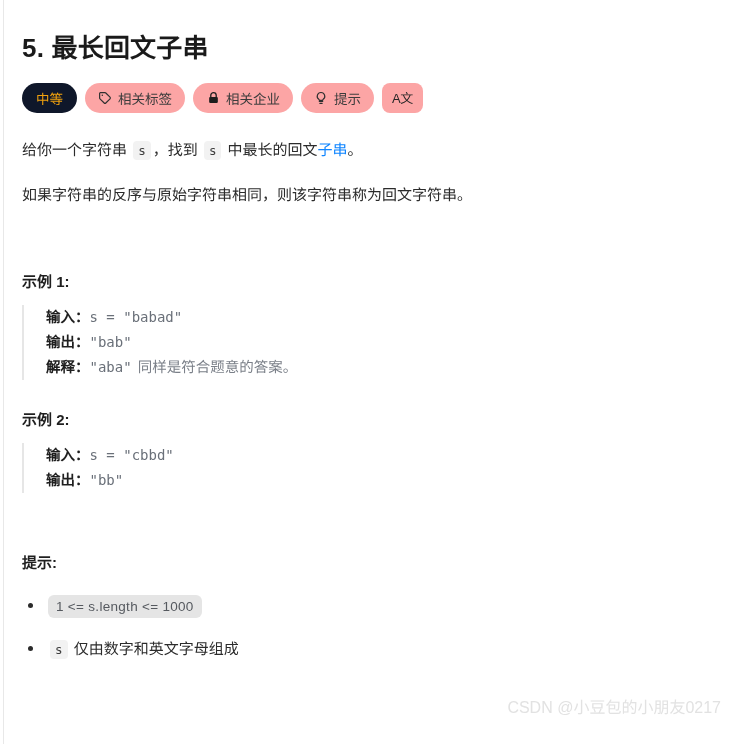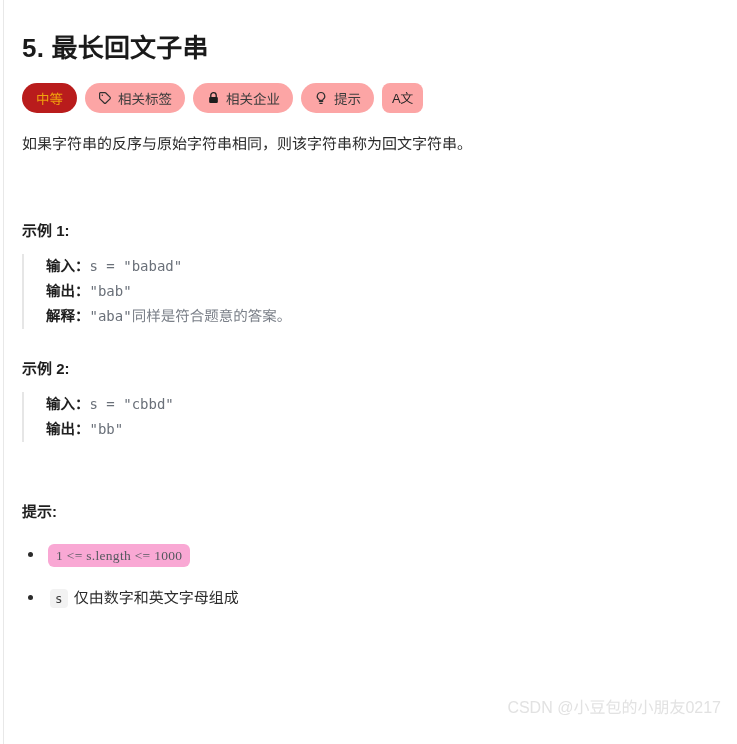--- a/index.html
+++ b/index.html
@@ -60,21 +60,21 @@
     border-radius: 15px;
     background: #fca5a5;
     font-size: 13.5px;
     color: #3c3c3c;
     white-space: nowrap;
     cursor: pointer;
     user-select: none;
   }
   .pill.difficulty {
     color: #f0a10e;
-    background: #b91c1c;
+    background: #0f172a;
     font-weight: normal;
     padding: 0 14px;
   }
   .pill.square {
     padding: 0 10px;
     border-radius: 8px;
     font-size: 14px;
   }
   .pill .ic {
     display: inline-flex;
@@ -145,20 +145,21 @@
     font-family: Liberation Serif, serif;
   }
   .ex-code {
     font-family: "DejaVu Sans Mono", "Liberation Mono", monospace;
     font-size: 14px;
     color: #6a7079;
   }
   .ex-note {
     color: #7b8089;
     font-size: 14.5px;
+    margin-left: 6px;
   }
 
   
   .hints-list {
     list-style: none;
     margin: 22px 0 0 0;
     padding: 0;
   }
   .hints-list li {
     position: relative;
@@ -172,23 +173,23 @@
     content: "";
     position: absolute;
     left: 6px;
     top: 9px;
     width: 5px;
     height: 5px;
     border-radius: 50%;
     background: #2b2b2b;
   }
   code.block-code {
-    font-family: Liberation Serif, serif;
+    font-family: Liberation Sans, sans-serif;
     font-size: 13.5px;
-    background: #f9a8d4;
+    background: #e5e5e5;
     border-radius: 6px;
     padding: 4px 8px;
     color: #55595f;
     letter-spacing: 0.3px;
   }
 
   
   .watermark {
     position: absolute;
     right: 16px;
@@ -242,20 +243,21 @@
       </span>
       <span>提示</span>
     </span>
 
     <span class="pill square">
       <span class="translate-glyph">A文</span>
     </span>
 
   </div>
 
+  <p class="para" id="desc1"><span>给你一个字符串 </span><code class="inline">s</code><span>，找到 </span><code class="inline">s</code><span> 中最长的回文</span><a class="link">子串</a><span>。</span></p>
 
   <p class="para" id="desc2">如果字符串的反序与原始字符串相同，则该字符串称为回文字符串。</p>
 
   <h2 class="sec-heading" id="ex1-heading">示例 1:</h2>
 
   <div class="example-block">
     <div class="ex-line"><span class="ex-label">输入：</span><span class="ex-code">s = "babad"</span></div>
     <div class="ex-line"><span class="ex-label">输出：</span><span class="ex-code">"bab"</span></div>
     <div class="ex-line"><span class="ex-label">解释：</span><span class="ex-code">"aba"</span><span class="ex-note">同样是符合题意的答案。</span></div>
   </div>

